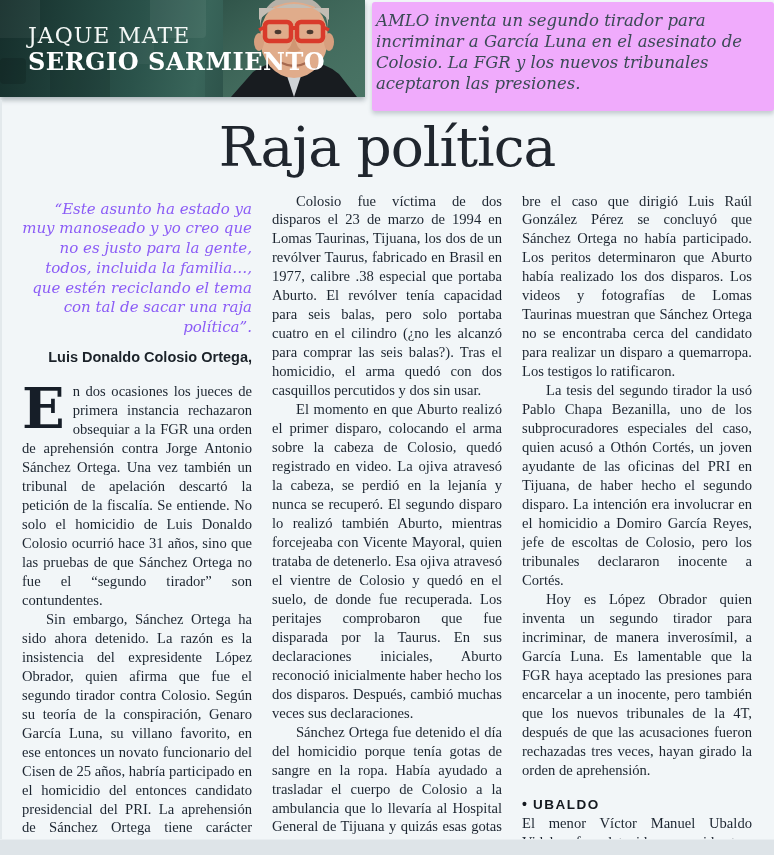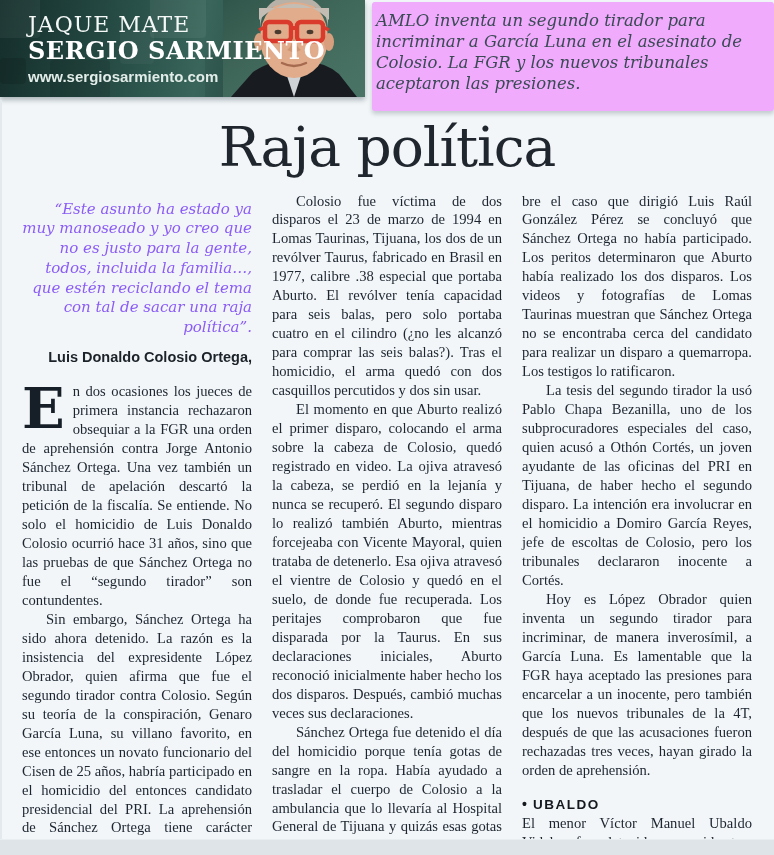--- a/index.html
+++ b/index.html
@@ -15,21 +15,21 @@
     display:flex;align-items:stretch;
     height:97px;width:774px;
   }
   .brand{
     position:relative;width:365px;height:97px;flex:0 0 auto;
     background:linear-gradient(100deg,#152e2b 0%,#2a524a 38%,#39655a 55%,#24463f 82%,#132724 100%);
     box-shadow:0 3px 5px rgba(40,60,70,.35);
     overflow:hidden;
   }
   .tex{position:absolute;border-radius:4px;}
-  .brand-text{position:absolute;left:28px;top:13px;z-index:3;}
+  .brand-text{position:absolute;left:28px;top:24px;z-index:3;}
   .kicker{
     font-family:"DejaVu Serif", serif;
     color:#f4f8f6;font-size:22px;letter-spacing:1px;line-height:1.1;
   }
   .author{
     font-family:"DejaVu Serif", serif;font-weight:bold;
     color:#ffffff;font-size:24px;letter-spacing:.5px;line-height:1.15;
   }
   .website{
     font-family:"Liberation Sans", sans-serif;font-weight:bold;
@@ -105,21 +105,20 @@
     <div class="tex" style="left:-8px;top:-10px;width:48px;height:48px;background:rgba(255,255,255,.05);"></div>
     <div class="tex" style="left:50px;top:60px;width:60px;height:60px;background:rgba(0,0,0,.10);"></div>
     <div class="tex" style="left:150px;top:-18px;width:56px;height:56px;background:rgba(255,255,255,.06);"></div>
     <div class="tex" style="left:205px;top:55px;width:70px;height:70px;background:rgba(0,0,0,.08);"></div>
     <div class="tex" style="left:120px;top:30px;width:34px;height:34px;background:rgba(255,255,255,.04);"></div>
     <div class="tex" style="left:0px;top:58px;width:26px;height:26px;background:rgba(0,0,0,.12);"></div>
 
     <div class="brand-text">
       <div class="kicker">JAQUE MATE</div>
       <div class="author">SERGIO SARMIENTO</div>
-      <div class="website">www.sergiosarmiento.com</div>
     </div>
 
     <svg class="portrait" viewBox="0 0 142 97">
       <rect x="0" y="0" width="142" height="97" fill="#416b5e"></rect>
       <rect x="0" y="0" width="142" height="97" fill="url(#g0)"></rect>
       <defs>
         <linearGradient id="g0" x1="0" y1="0" x2="1" y2="1">
           <stop offset="0" stop-color="#2c4f45" stop-opacity=".8"></stop>
           <stop offset="1" stop-color="#55806e" stop-opacity=".4"></stop>
         </linearGradient>

